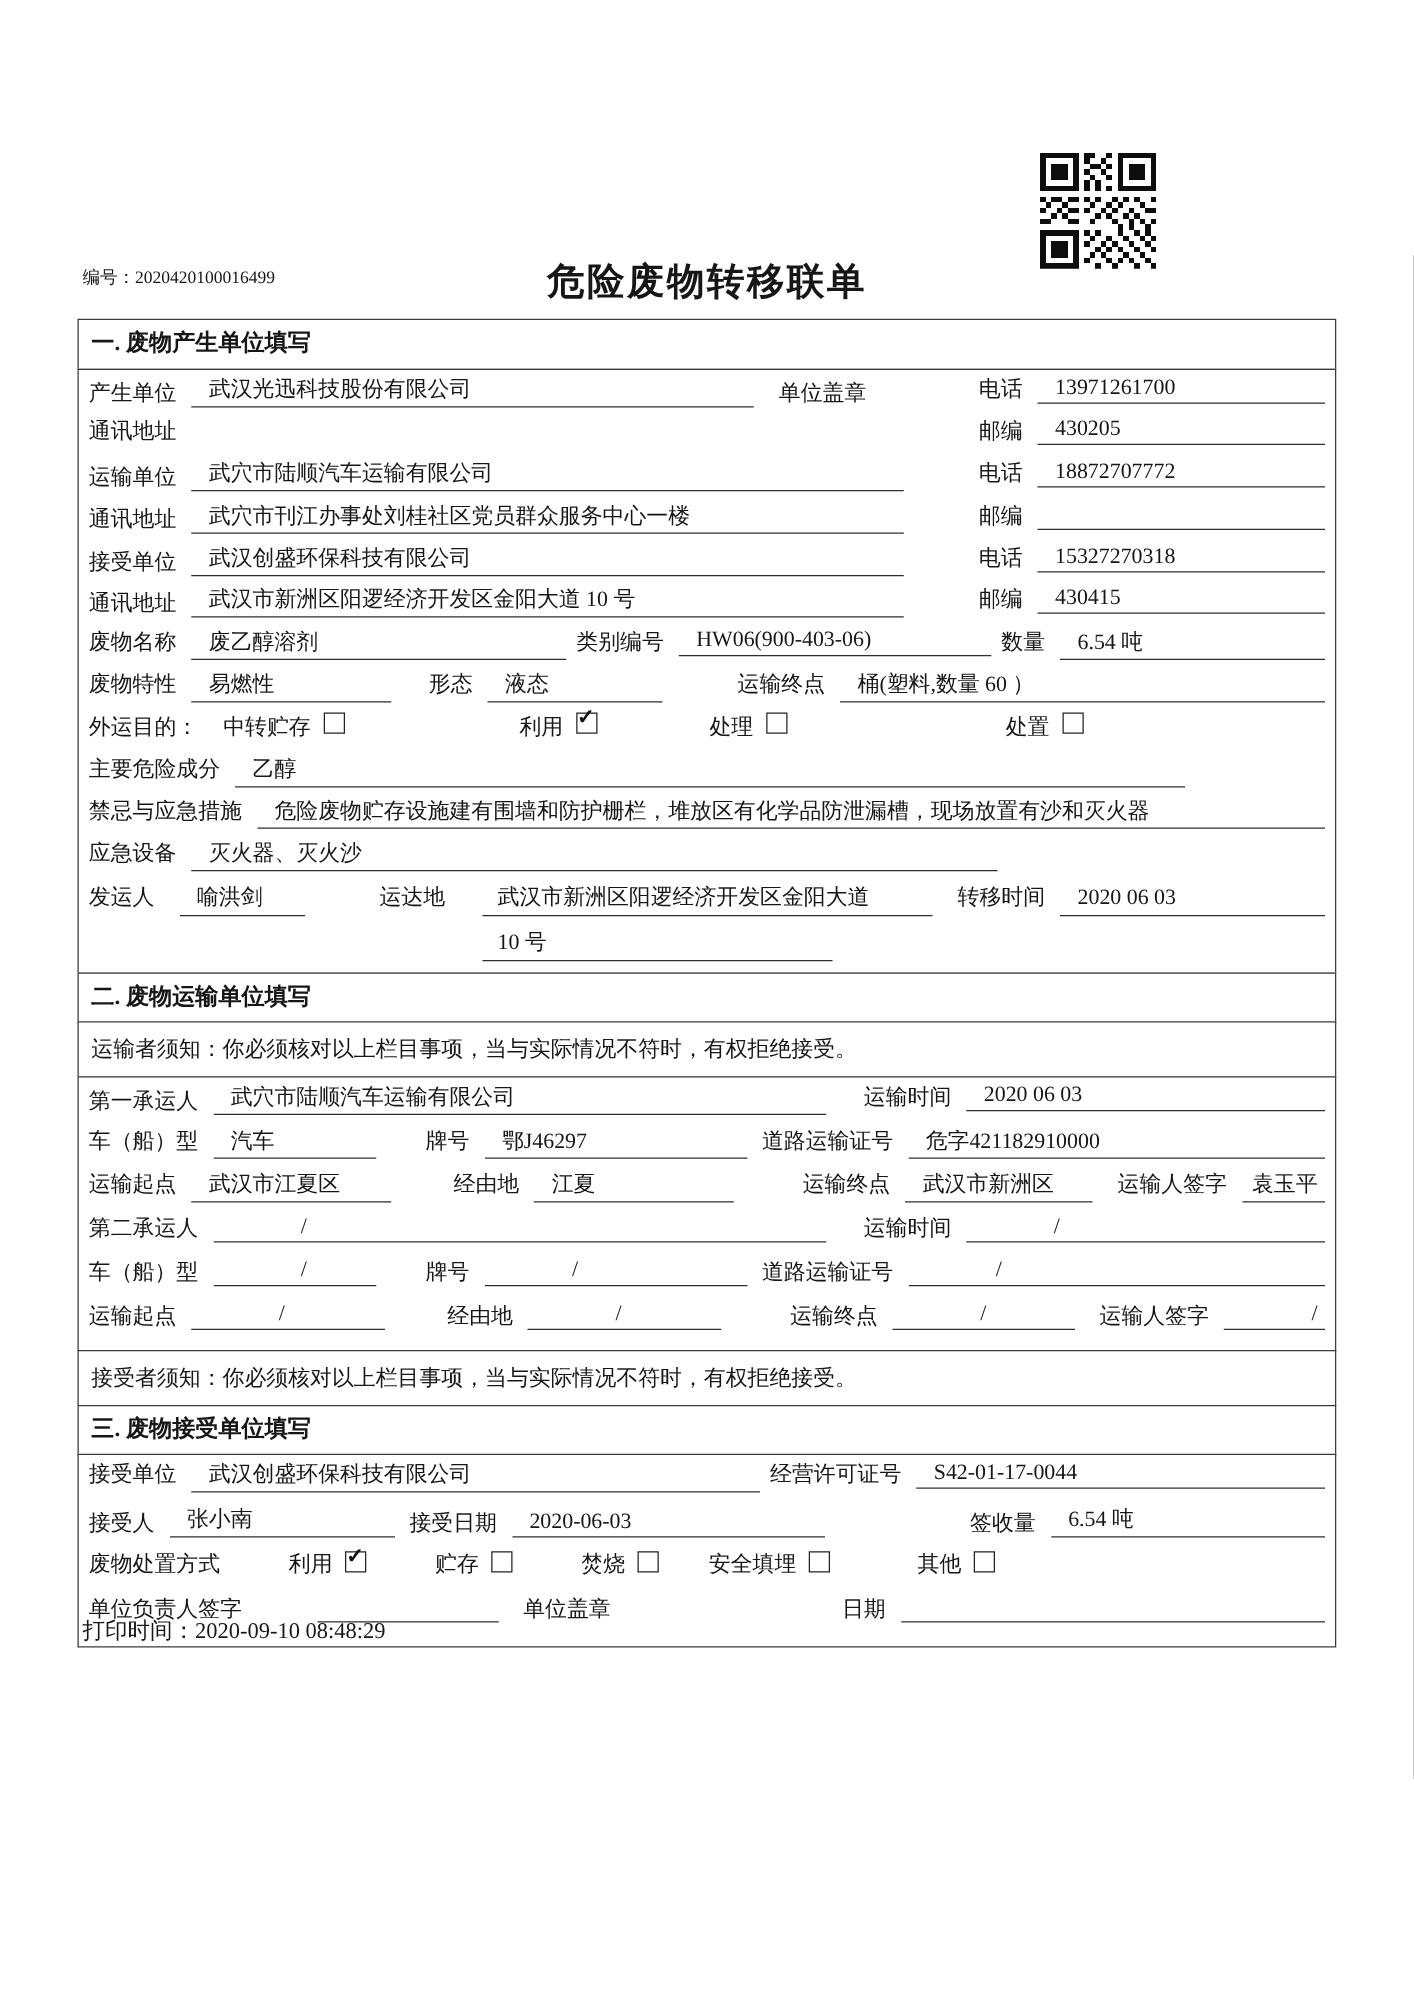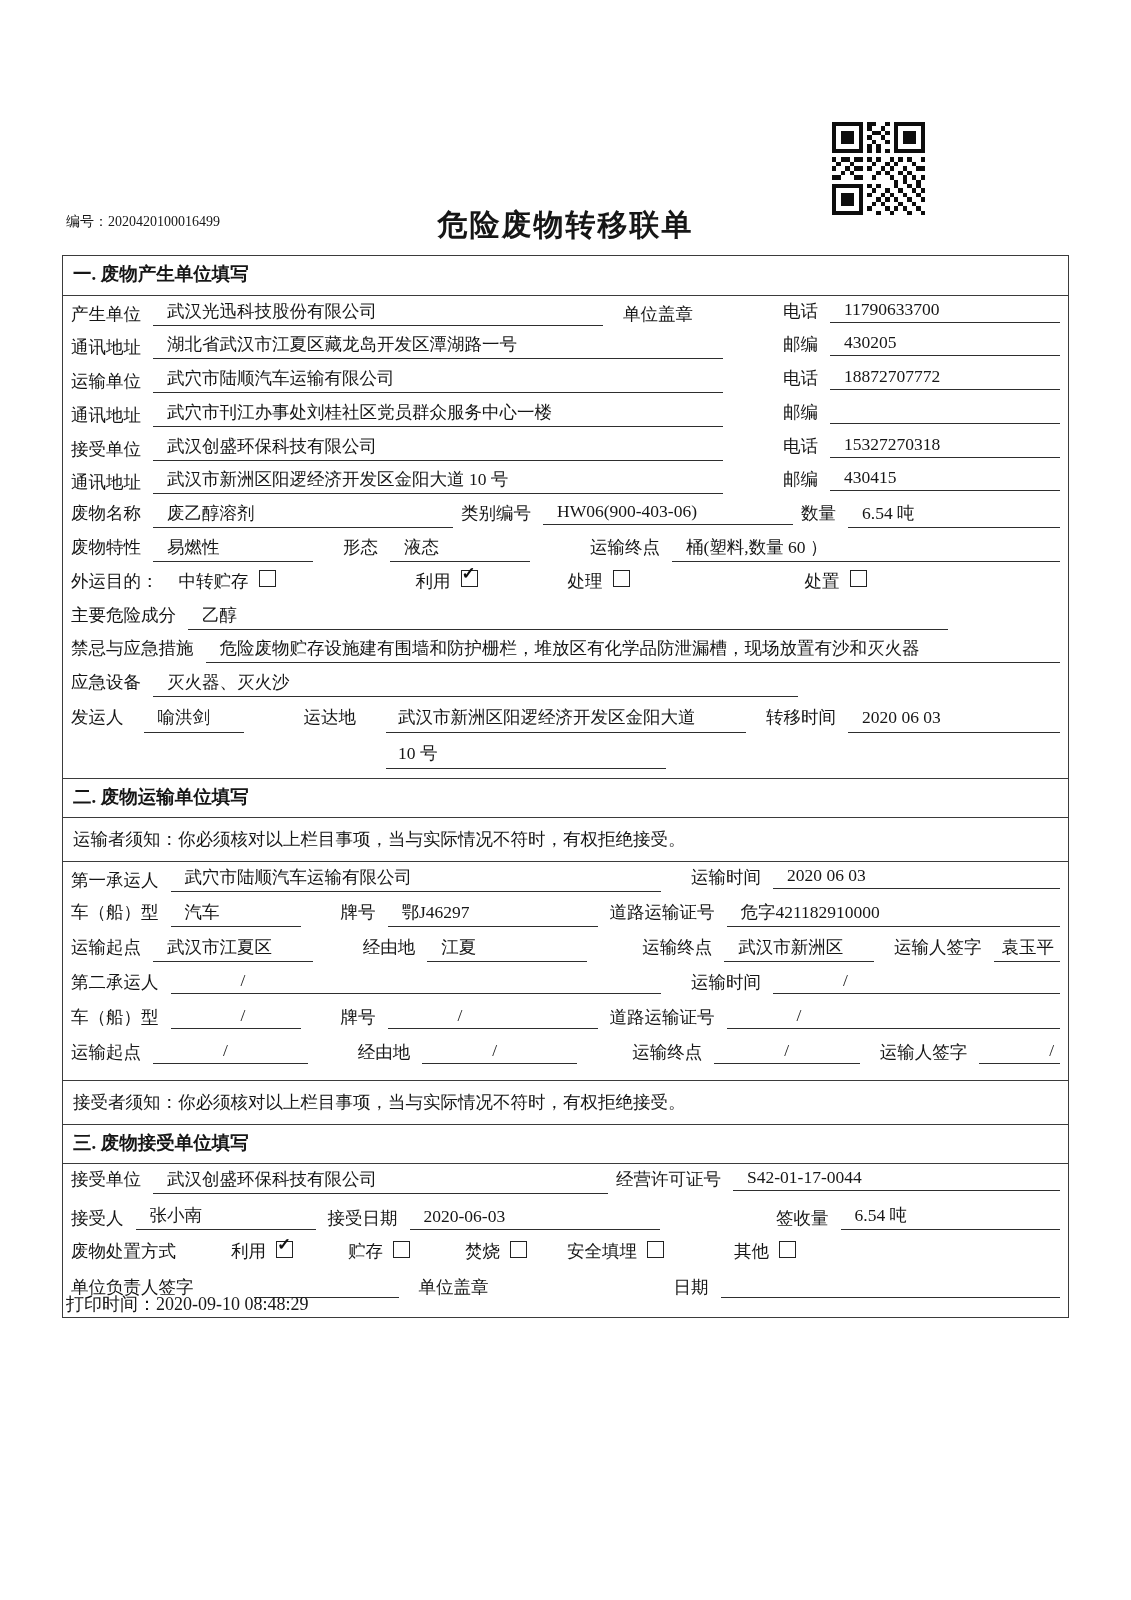--- a/index.html
+++ b/index.html
@@ -93,28 +93,27 @@
     <div class="box sec-b">
 
       <div class="row">
         <div class="left7">
           <span class="lbl">产生单位</span>
           <span class="val w450">武汉光迅科技股份有限公司</span>
           <span class="lbl g20">单位盖章</span>
         </div>
         <div class="rgrp">
           <span class="lbl">电话</span>
-          <span class="val vfx">11790633700</span>
+          <span class="val vfx">13971261700</span>
         </div>
       </div>
 
       <div class="row">
         <div class="left7">
           <span class="lbl">通讯地址</span>
-          <span class="val w570">湖北省武汉市江夏区藏龙岛开发区潭湖路一号</span>
         </div>
         <div class="rgrp">
           <span class="lbl">邮编</span>
           <span class="val vfx">430205</span>
         </div>
       </div>
 
       <div class="row">
         <div class="left7">
           <span class="lbl">运输单位</span>

